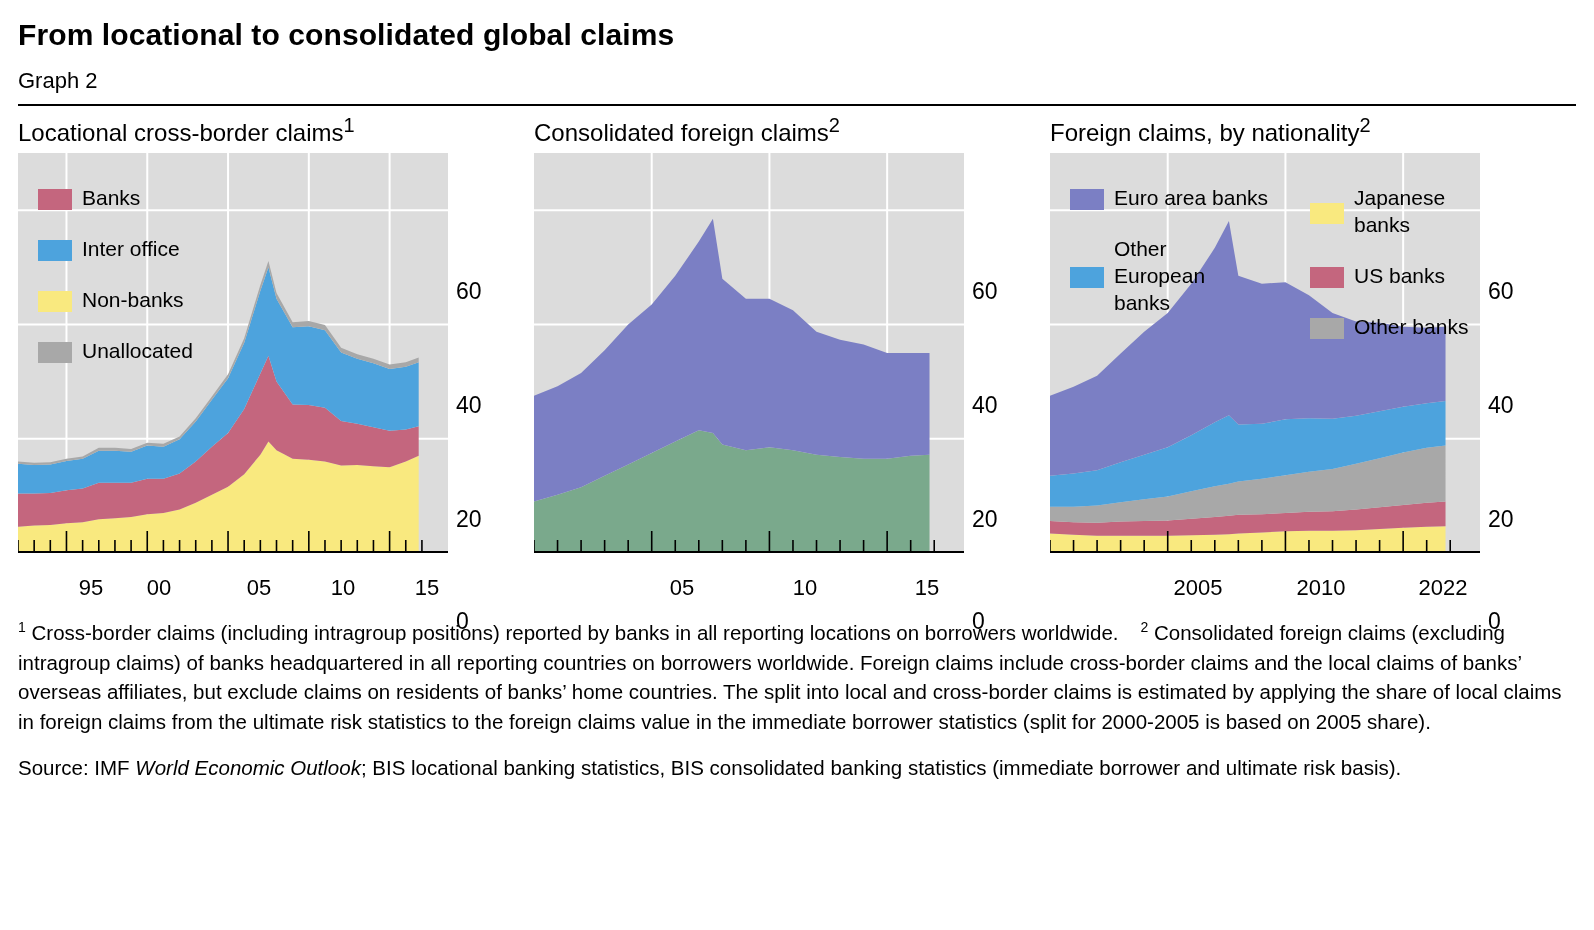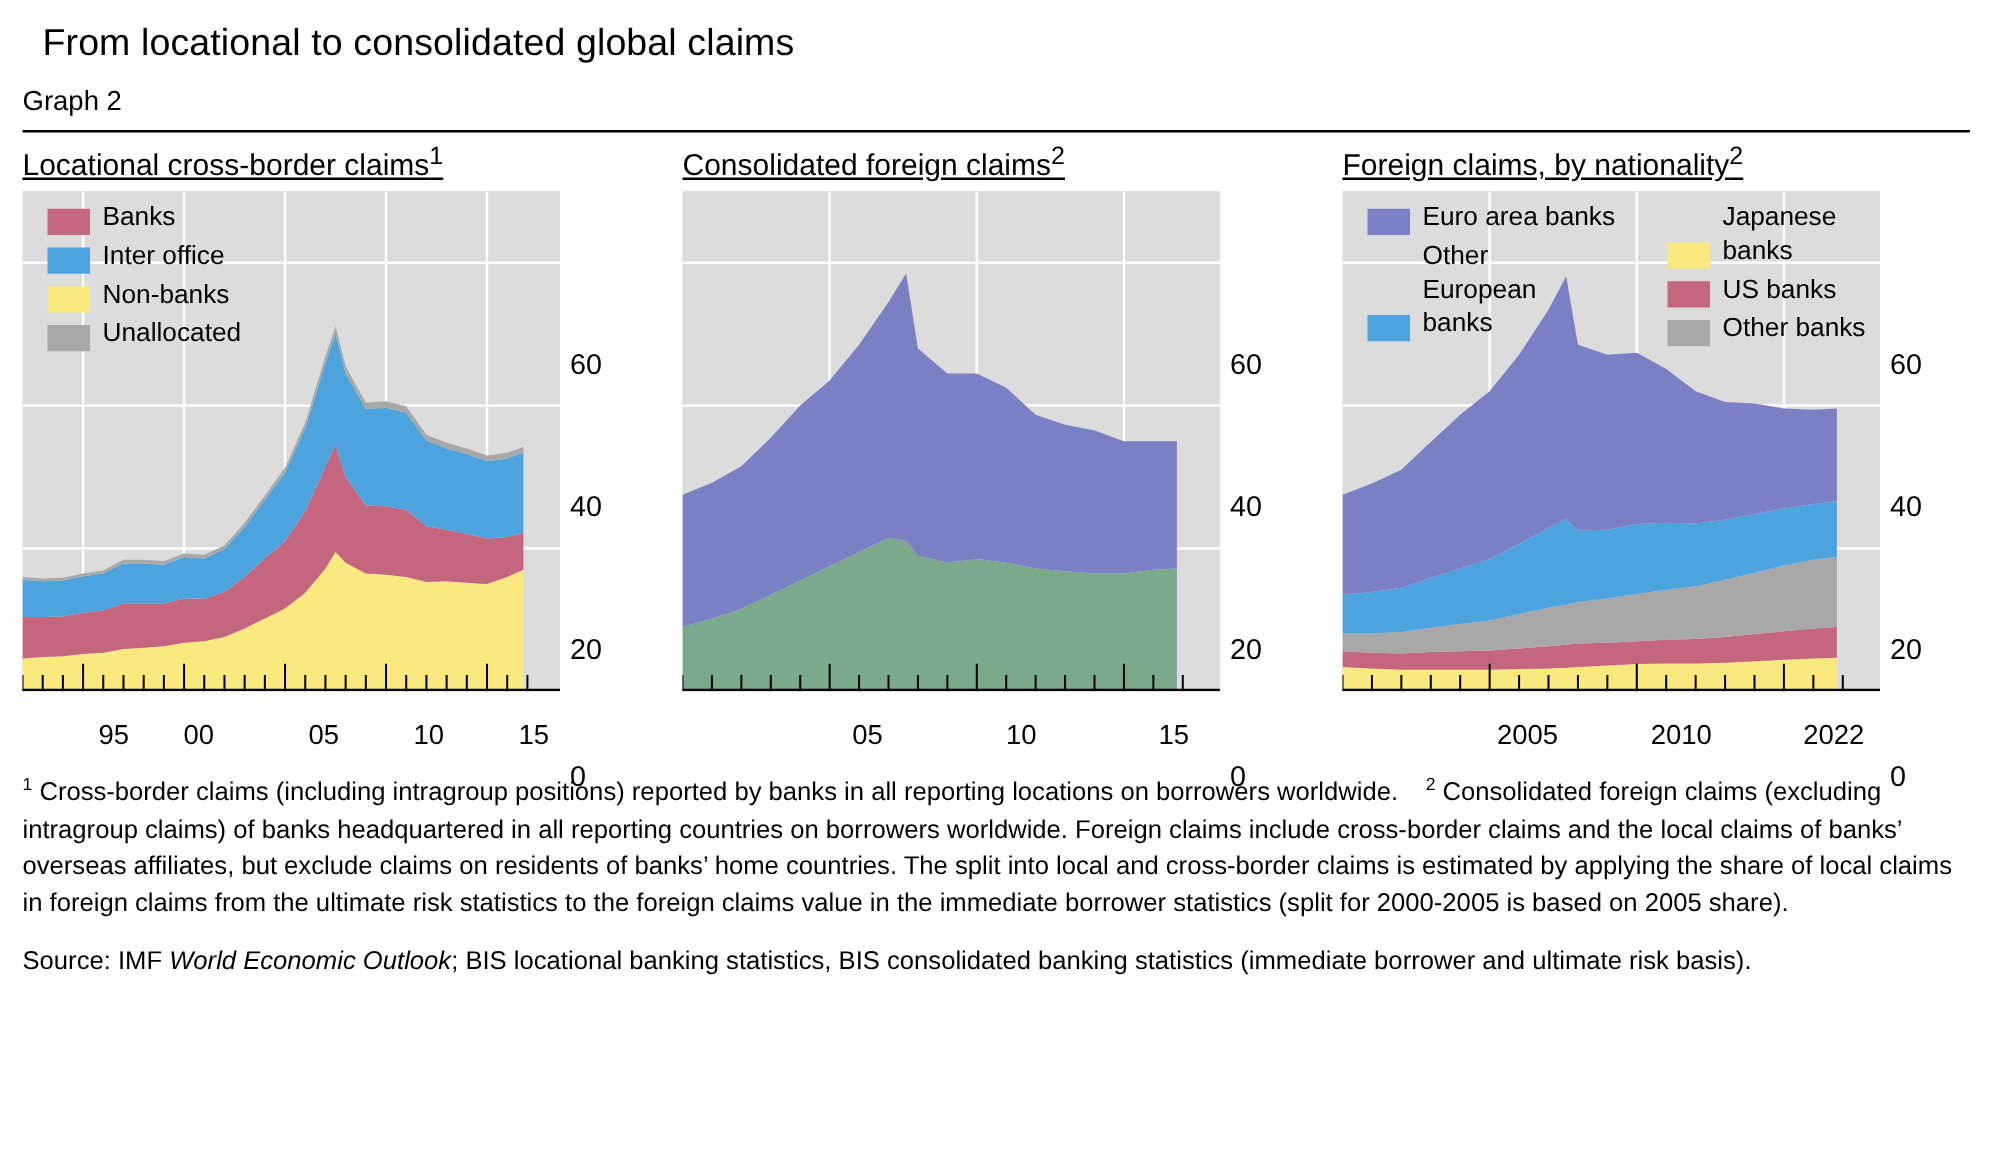--- a/index.html
+++ b/index.html
@@ -7,36 +7,36 @@
   body {
     width: 1594px;
     height: 930px;
     background: #ffffff;
     font-family: "Liberation Sans", sans-serif;
     color: #000000;
     overflow: hidden;
   }
   .page { position: relative; width: 1594px; height: 930px; padding: 0 18px; }
 
-  .title { font-size: 30px; font-weight: 400; letter-spacing: 0.1px; padding-top: 18px; margin-left: 16px; }
+  .title { font-size: 30px; font-weight: 700; letter-spacing: 0.1px; padding-top: 18px; }
   .subrow { display: flex; justify-content: space-between; align-items: baseline; margin-top: 16px; }
   .subtitle { font-size: 22px; }
   .graphno { font-size: 22px; }
   .rule { border-top: 2px solid #000; margin-top: 10px; }
 
-  .panels { display: flex; gap: 28px; margin-top: 8px; text-decoration: underline; }
+  .panels { display: flex; gap: 16px; margin-top: 8px; }
   .panel { width: 500px; position: relative; }
   .panel-title { font-size: 24px; white-space: nowrap; }
 
   .plotwrap { position: relative; margin-top: 6px; height: 420px; }
   .plot { position: absolute; left: 0; top: 0; width: 430px; height: 400px; background: #dcdcdc; }
   .plot svg { display: block; }
 
   .legend { position: absolute; z-index: 5; font-size: 21px; line-height: 1.28; }
-  .legend .row { display: flex; align-items: flex-end; margin-bottom: 4px; }
+  .legend .row { display: flex; align-items: center; margin-bottom: 4px; margin-top: 24px; }
   .legend .swatch { width: 34px; height: 21px; margin-right: 10px; flex: 0 0 auto; margin-top: 3px; }
   .legend .lbl { white-space: pre-line; }
 
   .ylab { position: absolute; font-size: 23px; }
 
   .xaxis { position: relative; width: 430px; height: 40px; }
   .xaxis span { position: absolute; font-size: 22px; transform: translateX(-50%); top: 2px; }
 
   .notes { font-size: 20.5px; line-height: 1.45; margin-top: 4px; }
   .notes sup { font-size: 14px; }

